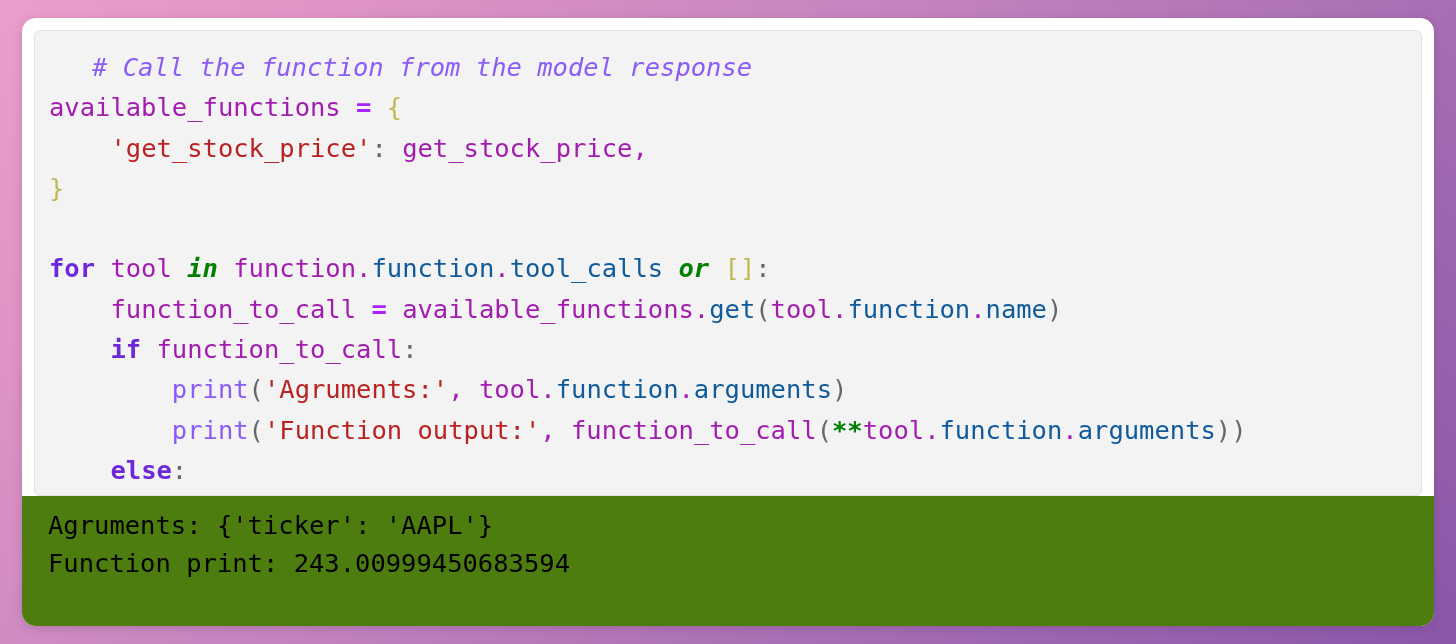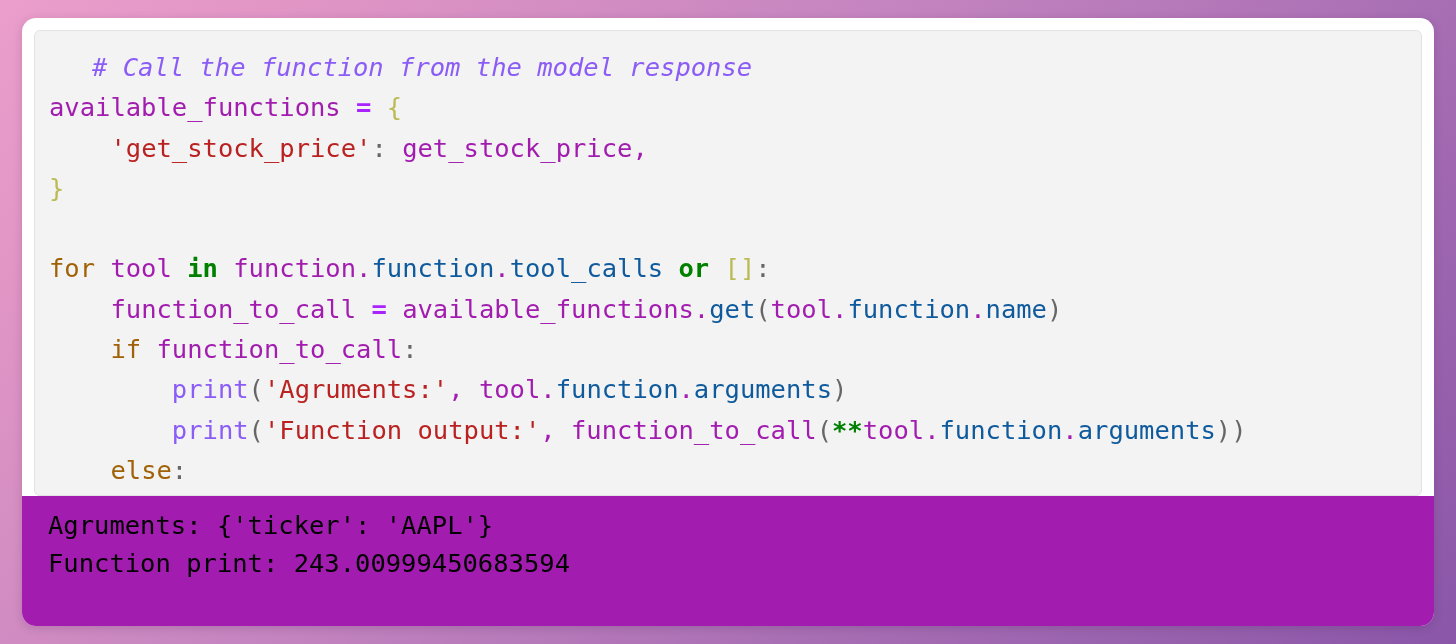--- a/index.html
+++ b/index.html
@@ -53,34 +53,34 @@
     font-size: 25.5px;
     line-height: 40.3px;
     color: #000000;
     white-space: pre;
     letter-spacing: 0px;
     -webkit-font-smoothing: antialiased;
   }
 
   
   .c  { color: #8b5cf6; font-style: italic; margin-left: 43px; }   
-  .k  { color: #a16207; font-weight: normal; }    
+  .k  { color: #6d28d9; font-weight: bold; }    
   .nb { color: #8b5cf6; }                       
   .s  { color: #ba2121; }                       
   .o  { color: #aa22ff; font-weight: bold; }    
-  .ow { color: #008000; font-weight: bold; }    
+  .ow { color: #008000; font-weight: bold; font-style: italic; }    
   .op { color: #666666; }                       
   .p  { color: #bbbb55; }                       
   .n  { color: #a21caf; }                       
   .na { color: #0e5a9c; }                       
   .od { color: #008000; font-weight: bold; }    
 
   
   #output-block {
-    background: #a21caf;
+    background: #4d7c0f;
     padding: 10px 14px 14px 26px;
     flex: 1 1 auto;
     box-sizing: border-box;
   }
 
   pre.output {
     margin: 0;
     font-family: "DejaVu Sans Mono", monospace;
     font-size: 25.5px;
     line-height: 38px;

